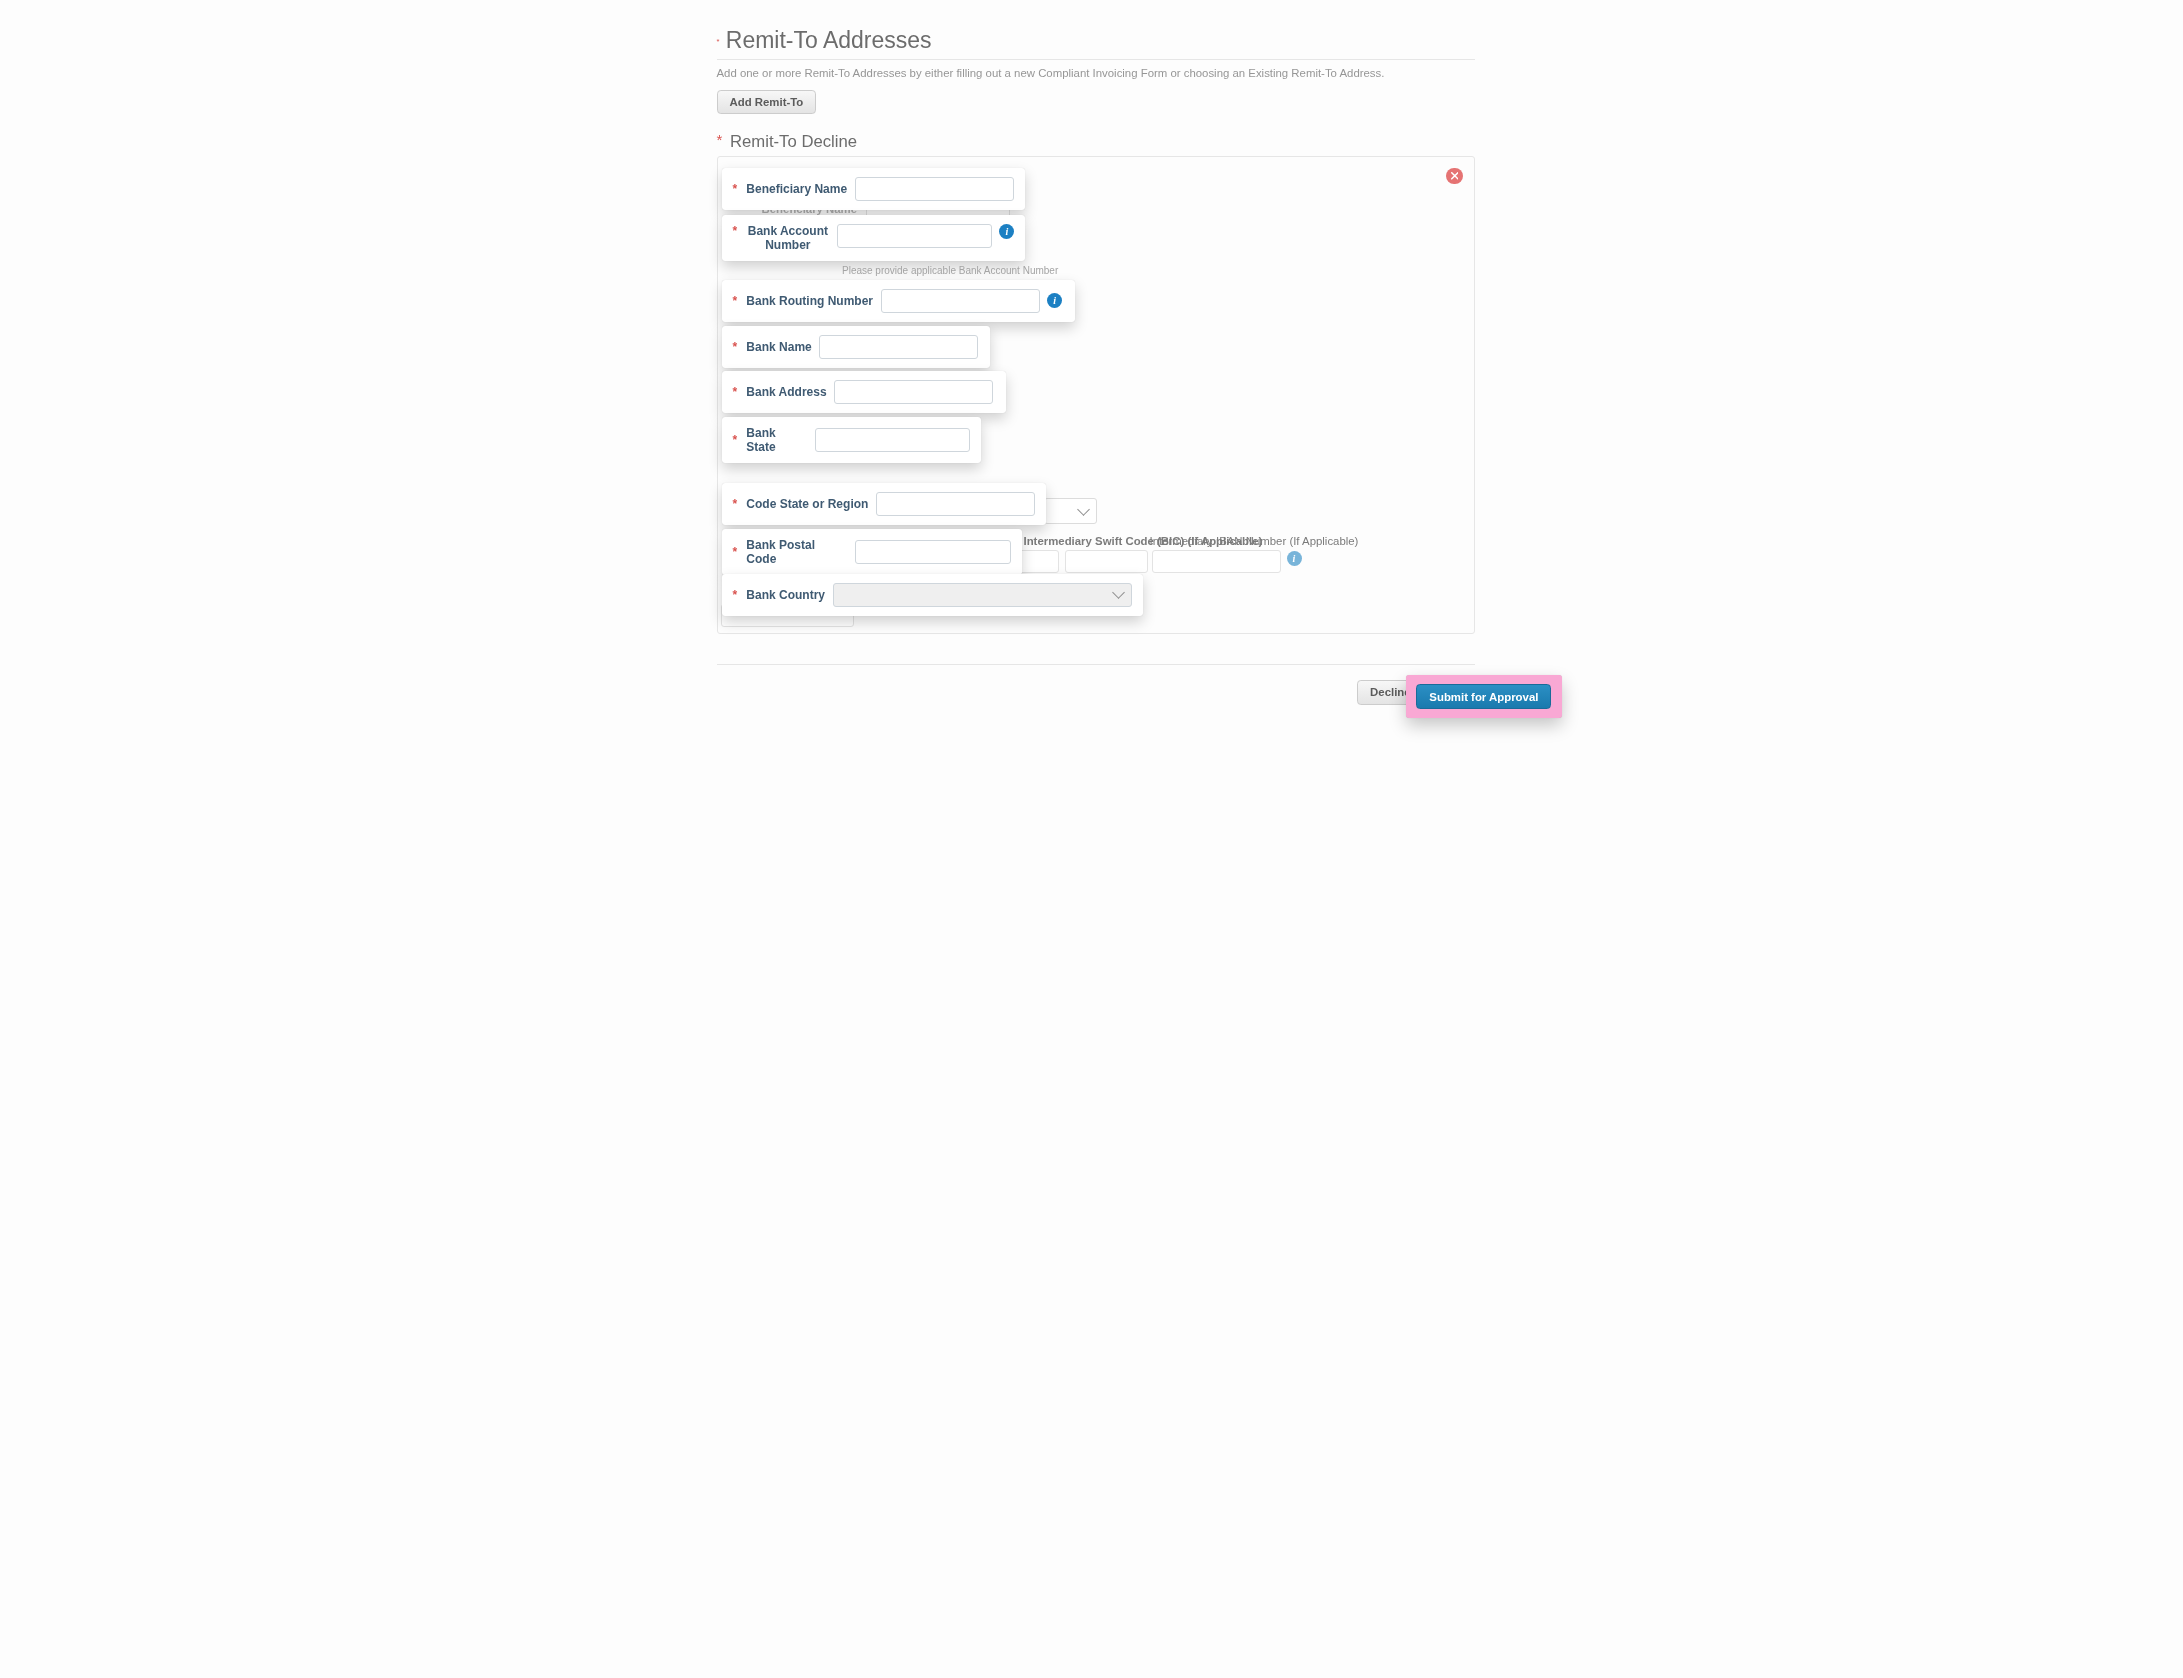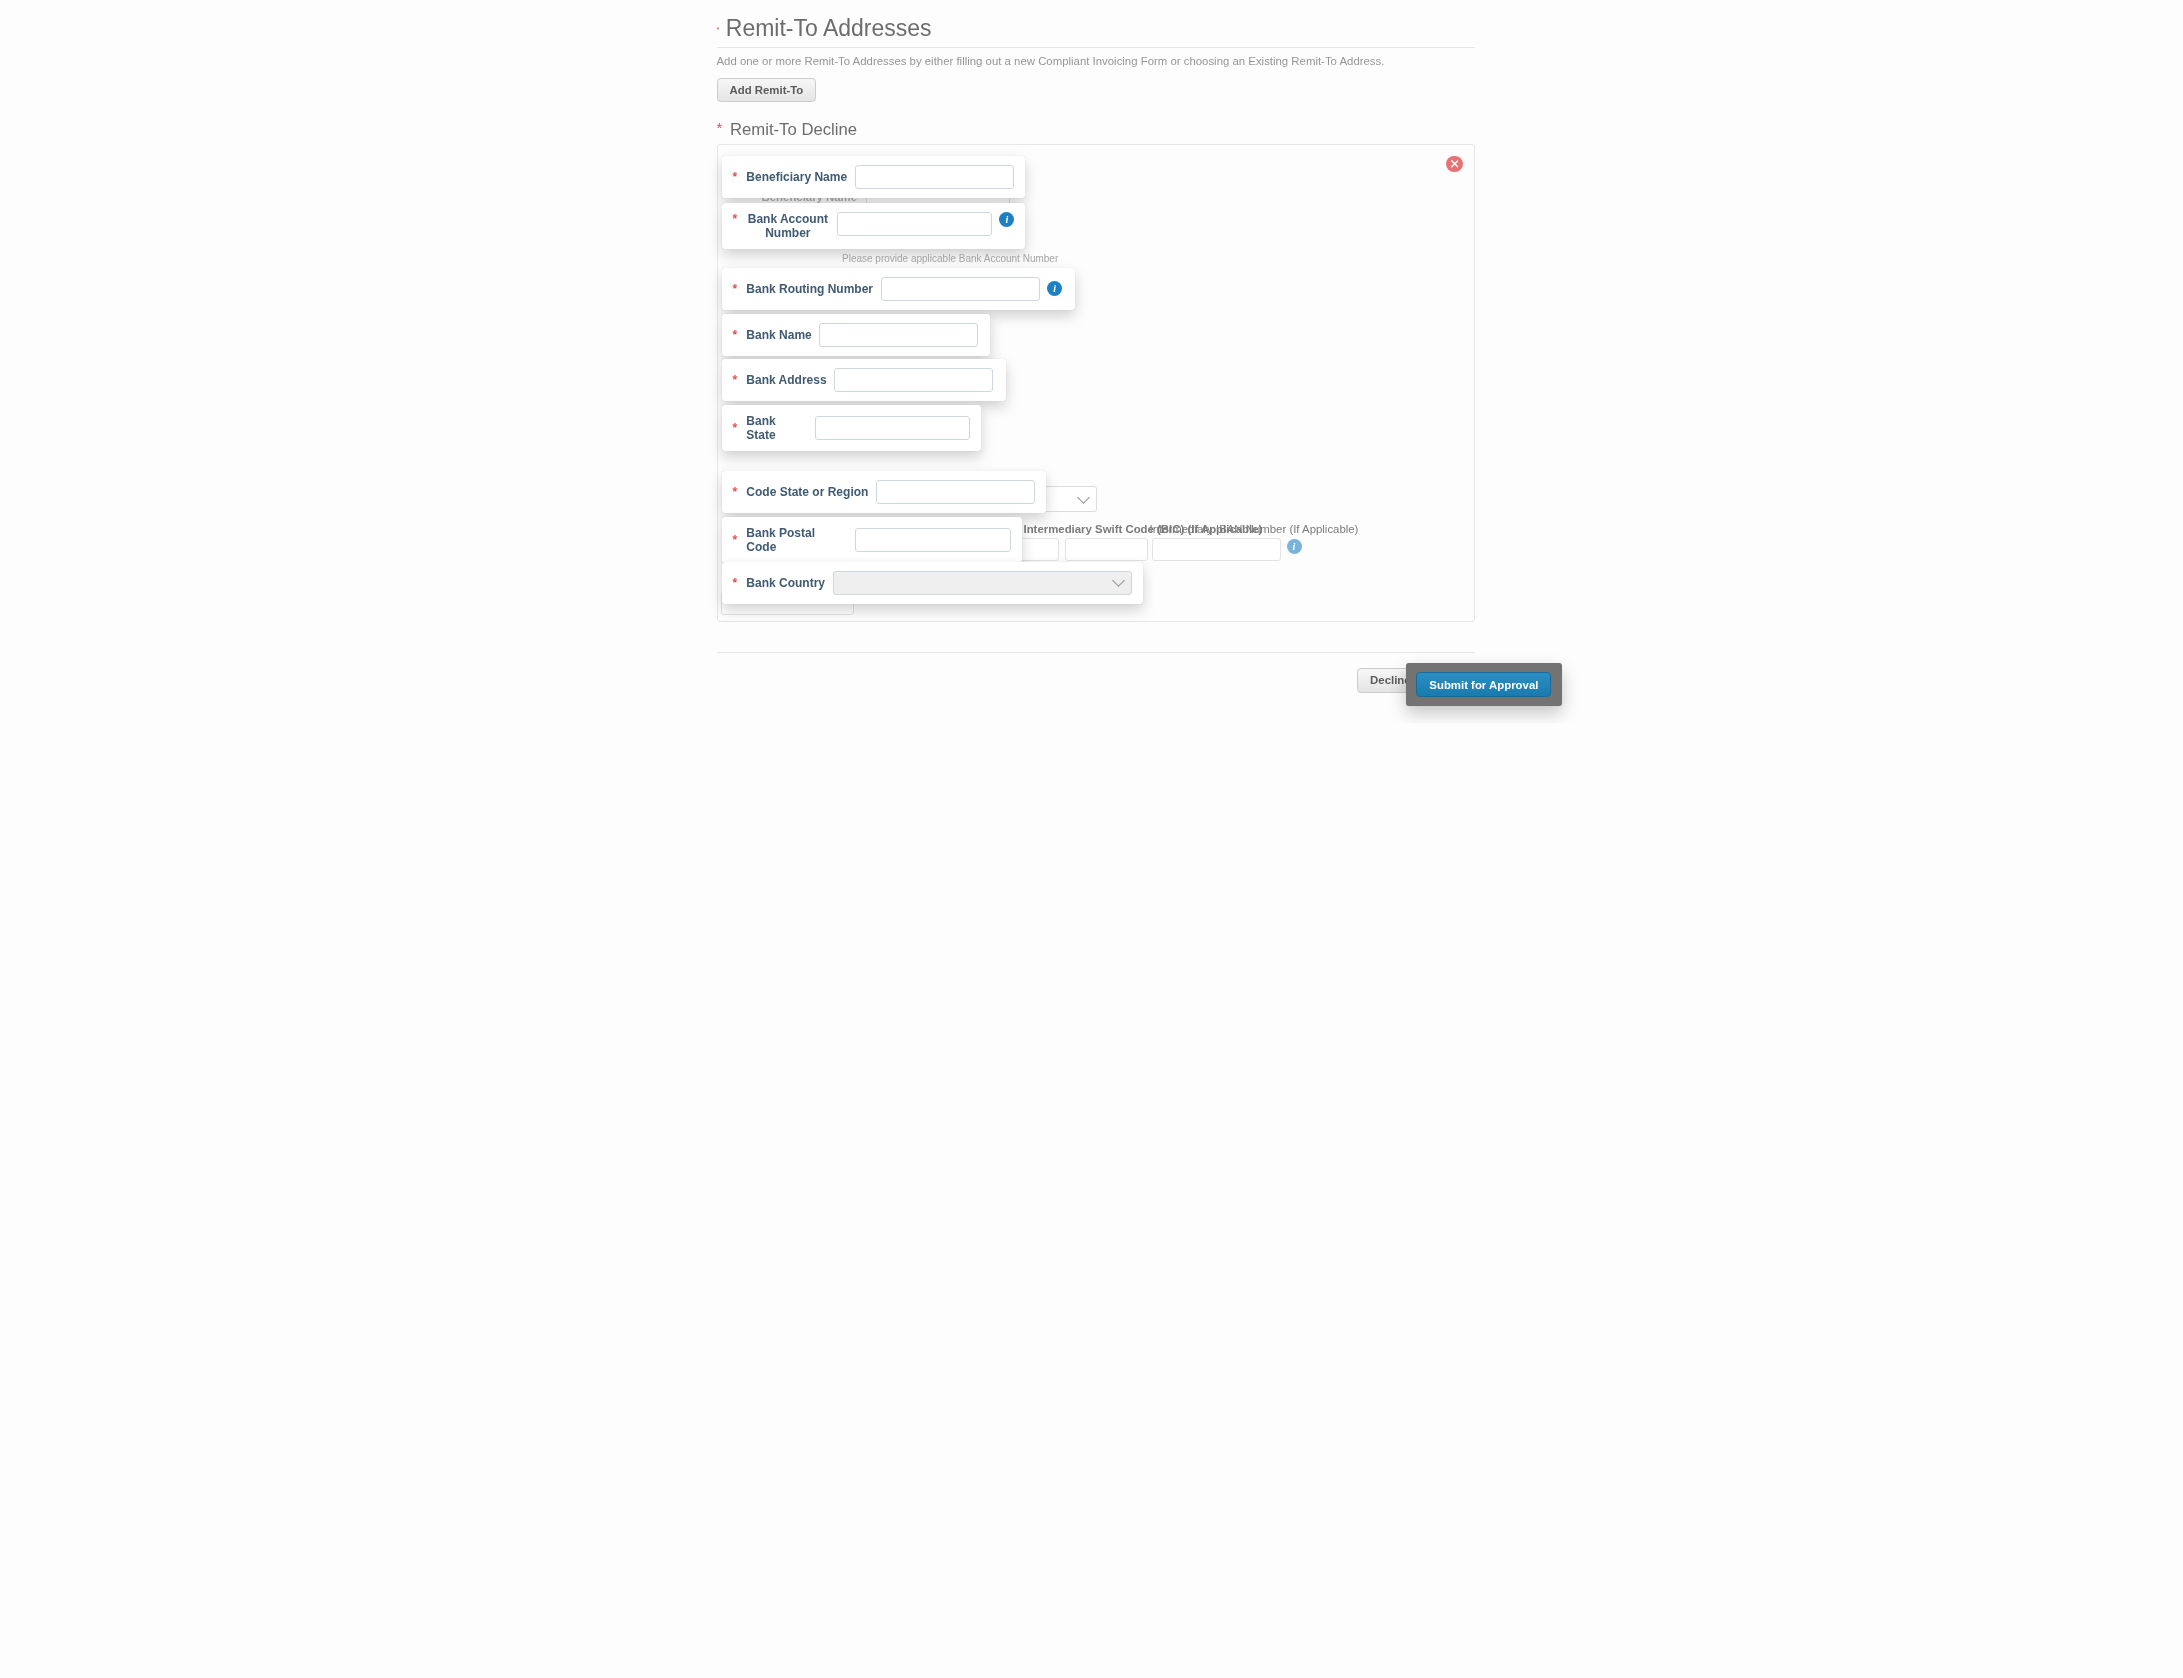--- a/index.html
+++ b/index.html
@@ -3,21 +3,21 @@
 <meta charset="utf-8">
 <style>
   * { box-sizing: border-box; margin: 0; padding: 0; }
   html, body {
     font-family: -apple-system, BlinkMacSystemFont, "Segoe UI", Helvetica, Arial, sans-serif;
     background: #fdfdfd;
     color: #333;
   }
   .page {
     width: 932px;
-    margin: 0 auto;
+    margin: 12px auto;
     padding: 15px 83px 30px 91px;
     position: relative;
   }
   .section-title-row {
     border-bottom: 0.8px solid #e6e6e6;
     padding-bottom: 4.5px;
     margin-bottom: 6px;
   }
   .section-title {
     font-size: 23px;
@@ -205,21 +205,21 @@
     border-top: 0.8px solid #e6e6e6;
     margin-top: 23px;
     padding-top: 15px;
     text-align: right;
   }
   .footer-rule .btn { margin-left: 7.6px; }
 
   
   .submit-card {
     position: absolute;
-    background: #737373;
+    background: #f9a8d4;
     border-radius: 3px;
     box-shadow: 0 7.6px 16.7px rgba(0,0,0,.22), 0 0 0.8px rgba(0,0,0,.2);
     padding: 9px 10.6px;
   }
 
   .chev {
     width: 9px; height: 9px;
     border-right: 1.5px solid #8e8e8e;
     border-bottom: 1.5px solid #8e8e8e;
     transform: rotate(45deg);

